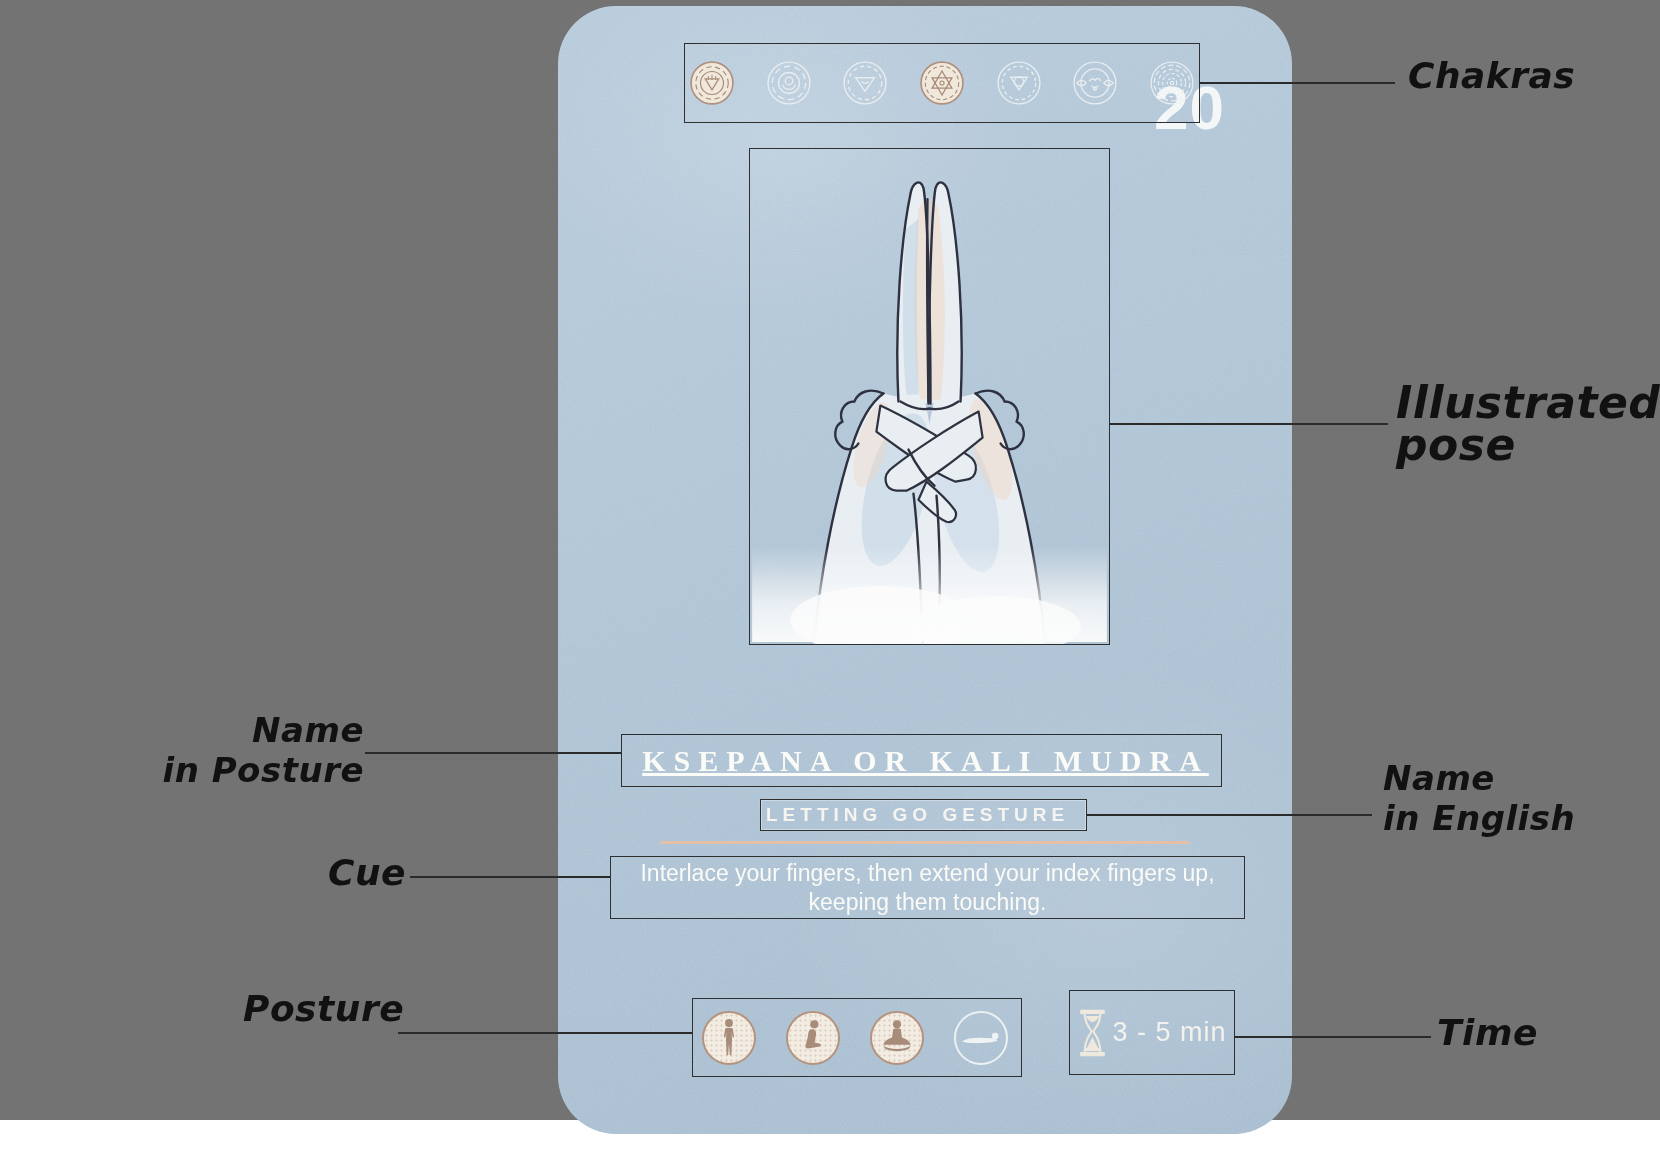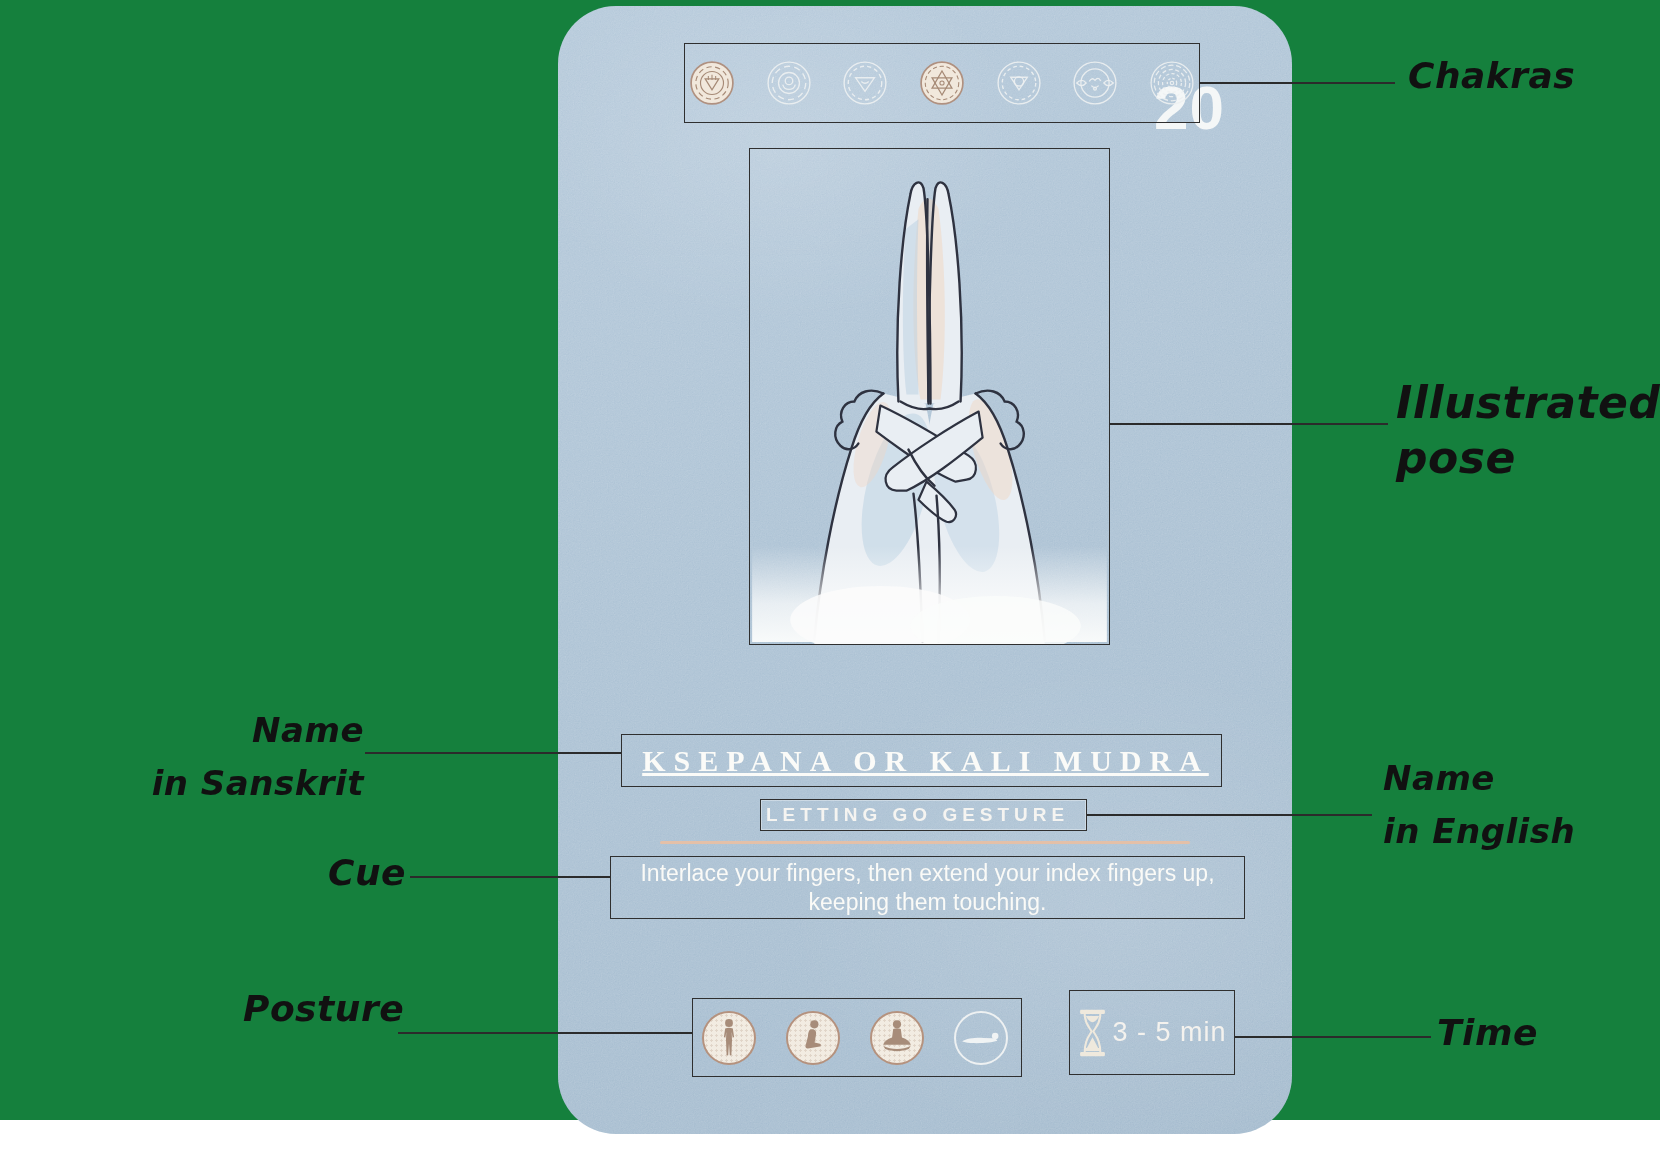--- a/index.html
+++ b/index.html
@@ -1,17 +1,17 @@
 <!DOCTYPE html>
 <html><head>
 <meta charset="utf-8">
 <style>
   html,body{margin:0;padding:0;background:#ffffff;}
   body{width:1660px;height:1168px;overflow:hidden;font-family:"Liberation Sans",sans-serif;}
-  .stage{position:relative;width:1660px;height:1120px;background:#15803d;}
+  .stage{position:relative;width:1660px;height:1120px;background:#737373;}
 
   
   .card{
     position:absolute;left:558px;top:6px;width:734px;height:1128px;
     border-radius:58px;
     background:
       radial-gradient(420px 300px at 30% 12%, rgba(255,255,255,.14), rgba(255,255,255,0) 60%),
       radial-gradient(500px 380px at 75% 80%, rgba(255,255,255,.10), rgba(255,255,255,0) 65%),
       linear-gradient(158deg,#aec4d7 0%,#a4bcd0 45%,#9bb4c9 100%);
     overflow:hidden;
@@ -58,21 +58,21 @@
   .pcircle.off{background:transparent;border:2.5px solid #eef1f2;}
   .pcircle svg{display:block;}
 
   .time-box{left:1069px;top:990px;width:166px;height:85px;display:flex;align-items:center;justify-content:center;gap:4px;}
   .hourglass{width:31px;height:48px;flex:0 0 auto;}
   .time-box .tval{font-size:27px;font-weight:400;color:#f4f2ee;letter-spacing:1px;white-space:nowrap;}
 
   
   .conn{position:absolute;height:0;border-top:2.2px solid #2b2b2b;}
   .lbl{position:absolute;color:#111;font-style:italic;font-weight:700;font-size:36px;line-height:42px;letter-spacing:.5px;font-family:"DejaVu Sans",sans-serif;}
-  .lbl .l2{display:block;margin-top:13px;}
+  .lbl .l2{display:block;}
   .lbl.right-al{text-align:right;}
 </style>
 </head>
 <body>
 
 <div class="stage">
 
   <div class="card">
     <svg class="noise" xmlns="http://www.w3.org/2000/svg">
       <filter id="grain">
@@ -297,21 +297,21 @@
     <span>Chakras</span>
   </div>
 
   <div class="lbl" style="left:1396px;top:382px;font-size:44px;line-height:42px;">
     <span>Illustrated</span>
     <span class="l2">pose</span>
   </div>
 
   <div class="lbl right-al" style="left:128px;top:710px;width:236px;font-size:34px;line-height:40px;">
     <span>Name</span>
-    <span class="l2">in Sanskrit</span>
+    <span class="l2">in Posture</span>
   </div>
 
   <div class="lbl" style="left:1383px;top:758px;font-size:34px;line-height:40px;">
     <span>Name</span>
     <span class="l2">in English</span>
   </div>
 
   <div class="lbl" style="left:328px;top:852px;">
     <span>Cue</span>
   </div>

